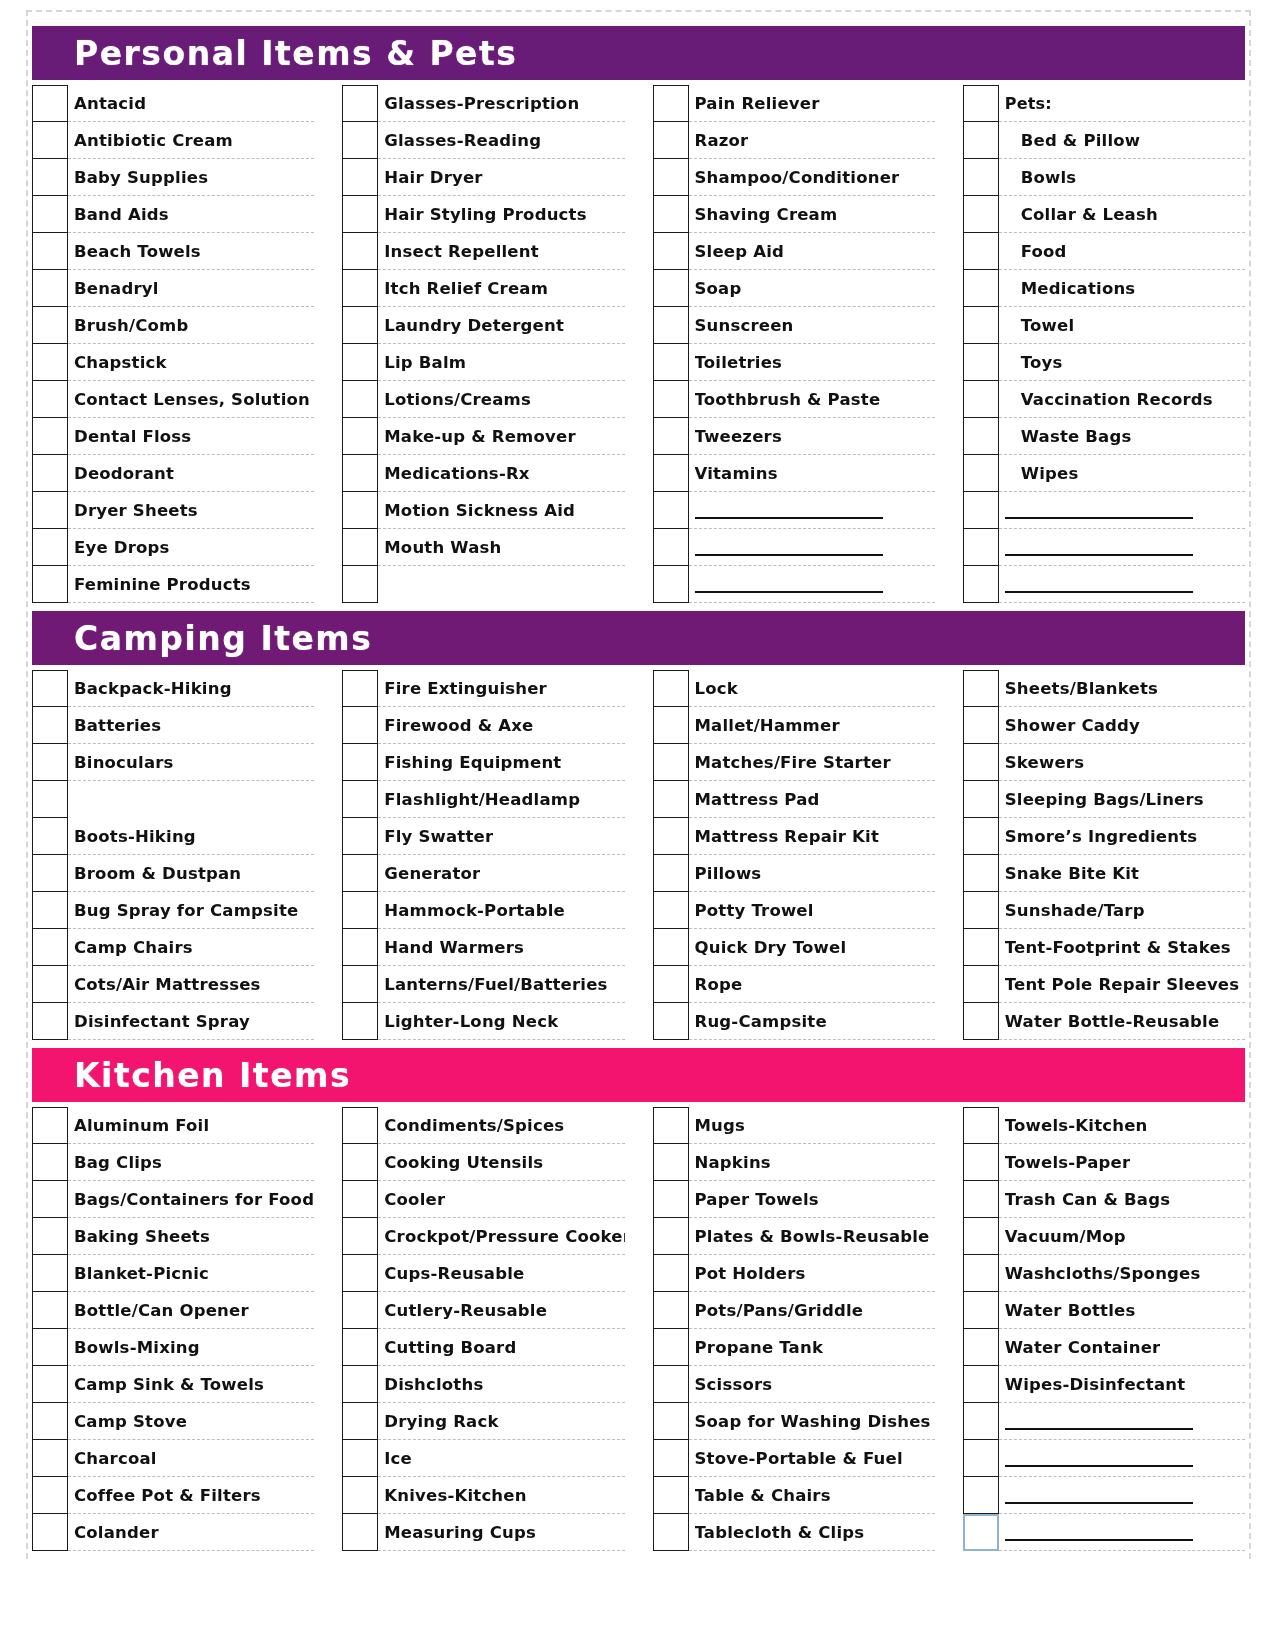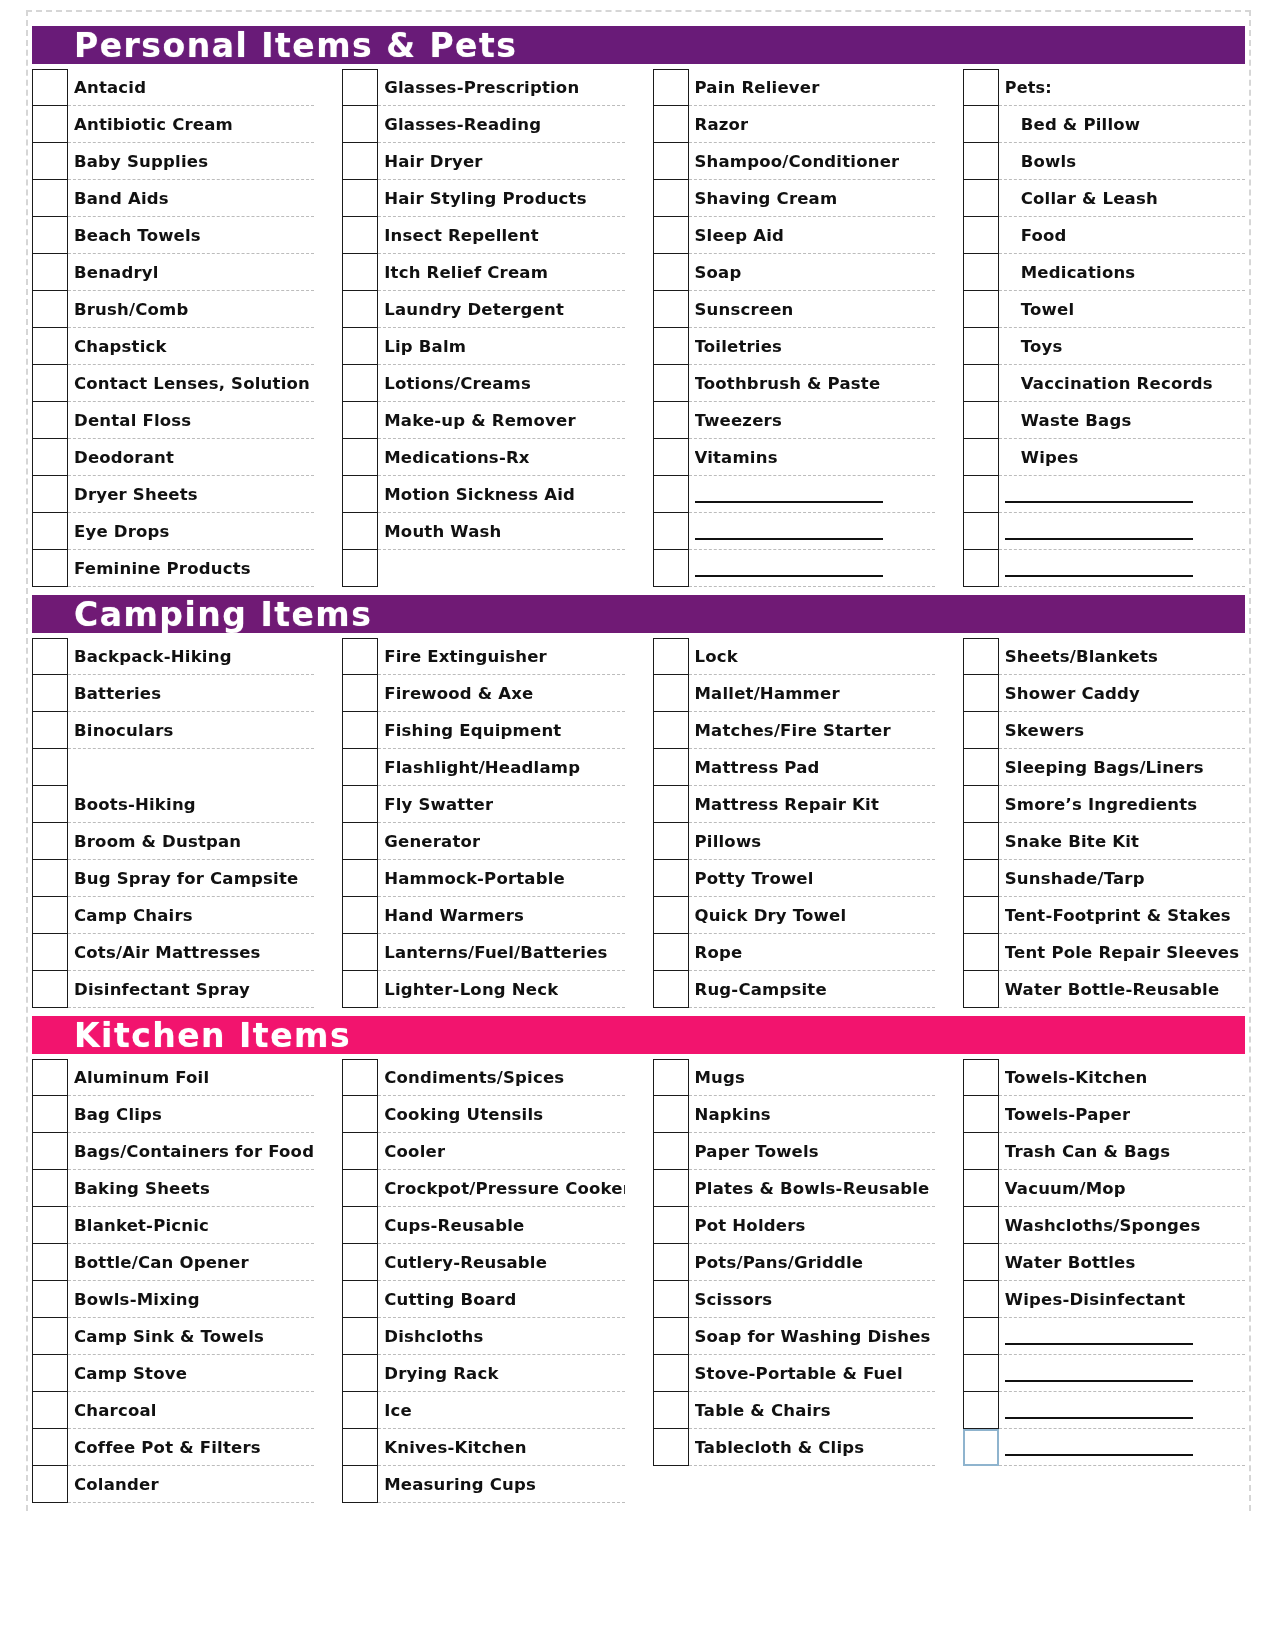--- a/index.html
+++ b/index.html
@@ -12,21 +12,21 @@
   }
   .sheet{
     position:absolute;
     left:26px; top:10px; right:24px;
     border:2px dashed #d6d6d6;
     border-bottom:none;
     padding:14px 4px 0 4px;
   }
   .section{margin:0 0 8px 0;}
   .section-header{
-    height:38px;
+    height:54px;
     display:flex;align-items:center;
     color:#ffffff;
     margin:0 0 5px 0;
   }
   .section-title{
     font-size:33px;
     font-weight:bold;
     letter-spacing:1.5px;
     padding-left:42px;
     white-space:nowrap;
@@ -868,20 +868,26 @@
           </div>
           <div class="row">
             <div class="checkbox"></div>
             <div class="cell">
               <span class="label">Pots/Pans/Griddle</span>
             </div>
           </div>
           <div class="row">
             <div class="checkbox"></div>
             <div class="cell">
+              <span class="label">Propane Tank</span>
+            </div>
+          </div>
+          <div class="row">
+            <div class="checkbox"></div>
+            <div class="cell">
               <span class="label">Scissors</span>
             </div>
           </div>
           <div class="row">
             <div class="checkbox"></div>
             <div class="cell">
               <span class="label">Soap for Washing Dishes</span>
             </div>
           </div>
           <div class="row">
@@ -931,20 +937,26 @@
           <div class="row">
             <div class="checkbox"></div>
             <div class="cell">
               <span class="label">Washcloths/Sponges</span>
             </div>
           </div>
           <div class="row">
             <div class="checkbox"></div>
             <div class="cell">
               <span class="label">Water Bottles</span>
+            </div>
+          </div>
+          <div class="row">
+            <div class="checkbox"></div>
+            <div class="cell">
+              <span class="label">Water Container</span>
             </div>
           </div>
           <div class="row">
             <div class="checkbox"></div>
             <div class="cell">
               <span class="label">Wipes-Disinfectant</span>
             </div>
           </div>
           <div class="row">
             <div class="checkbox"></div>

